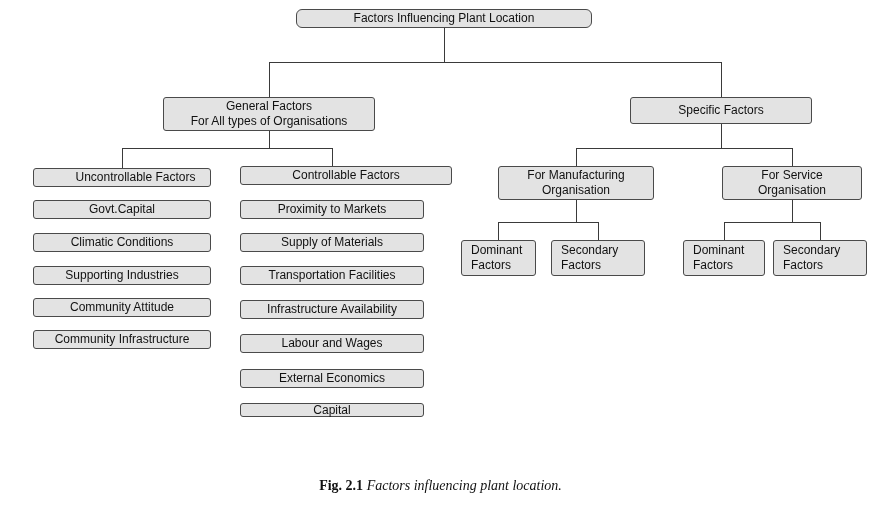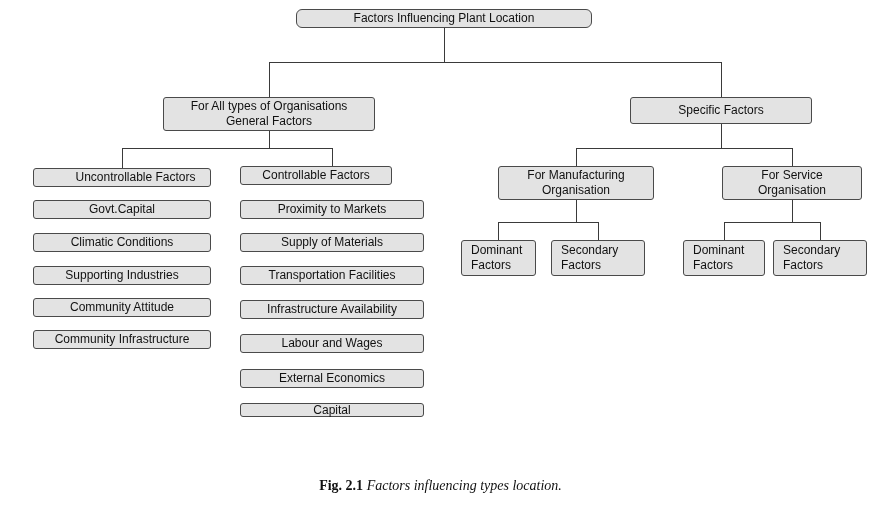--- a/index.html
+++ b/index.html
@@ -55,38 +55,38 @@
 
   <div class="node" style="left:296px; top:9px; width:296px; height:19px;border-radius:6px;">Factors Influencing Plant Location</div>
 
   <div class="line v" style="left:444px; top:28px; height:34px;"></div>
   <div class="line h" style="left:269px; top:62px; width:453px;"></div>
   <div class="line v" style="left:269px; top:62px; height:35px;"></div>
   <div class="line v" style="left:721px; top:62px; height:35px;"></div>
 
   <div class="node two-line" style="left:163px; top:97px; width:212px; height:34px;">
     <div>
+      <span>General Factors</span>
       <span>For All types of Organisations</span>
-      <span>General Factors</span>
     </div>
   </div>
 
   <div class="line v" style="left:269px; top:131px; height:17px;"></div>
   <div class="line h" style="left:122px; top:148px; width:211px;"></div>
   <div class="line v" style="left:122px; top:148px; height:20px;"></div>
   <div class="line v" style="left:332px; top:148px; height:18px;"></div>
 
   <div class="node" style="left:33px; top:168px; width:178px; height:19px;padding-left:31px;">Uncontrollable Factors</div>
   <div class="node" style="left:33px; top:200px; width:178px; height:19px;">Govt.Capital</div>
   <div class="node" style="left:33px; top:233px; width:178px; height:19px;">Climatic Conditions</div>
   <div class="node" style="left:33px; top:266px; width:178px; height:19px;">Supporting Industries</div>
   <div class="node" style="left:33px; top:298px; width:178px; height:19px;">Community Attitude</div>
   <div class="node" style="left:33px; top:330px; width:178px; height:19px;">Community Infrastructure</div>
 
-  <div class="node" style="left:240px; top:166px; width:152px; height:19px;">Controllable Factors</div>
+  <div class="node" style="left:240px; top:166px; width:212px; height:19px;">Controllable Factors</div>
   <div class="node" style="left:240px; top:200px; width:184px; height:19px;">Proximity to Markets</div>
   <div class="node" style="left:240px; top:233px; width:184px; height:19px;">Supply of Materials</div>
   <div class="node" style="left:240px; top:266px; width:184px; height:19px;">Transportation Facilities</div>
   <div class="node" style="left:240px; top:300px; width:184px; height:19px;">Infrastructure Availability</div>
   <div class="node" style="left:240px; top:334px; width:184px; height:19px;">Labour and Wages</div>
   <div class="node" style="left:240px; top:369px; width:184px; height:19px;">External Economics</div>
   <div class="node" style="left:240px; top:403px; width:184px; height:14px;">Capital</div>
 
   <div class="node" style="left:630px; top:97px; width:182px; height:27px;">Specific Factors</div>
 
@@ -109,16 +109,16 @@
   <div class="line v" style="left:792px; top:200px; height:22px;"></div>
   <div class="line h" style="left:724px; top:222px; width:97px;"></div>
   <div class="line v" style="left:724px; top:222px; height:18px;"></div>
   <div class="line v" style="left:820px; top:222px; height:18px;"></div>
 
   <div class="node leaf" style="left:683px; top:240px; width:82px; height:36px;">Dominant Factors</div>
   <div class="node leaf" style="left:773px; top:240px; width:94px; height:36px;">Secondary Factors</div>
 
   <div id="caption">
     <span class="fig">Fig. 2.1</span>
-    <span class="txt">Factors influencing types location.</span>
+    <span class="txt">Factors influencing plant location.</span>
   </div>
 
 </div>
 
 </body></html>

